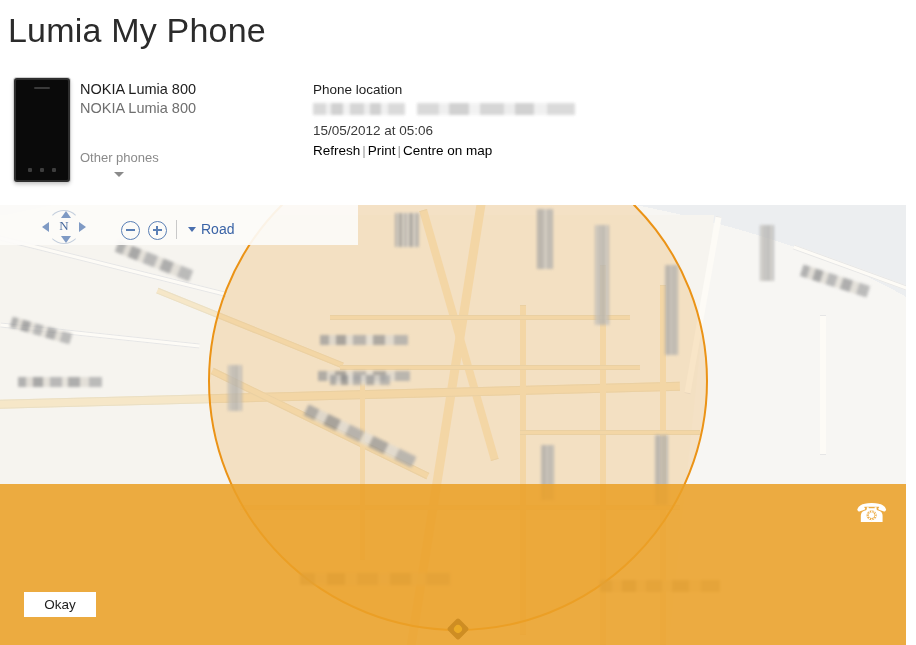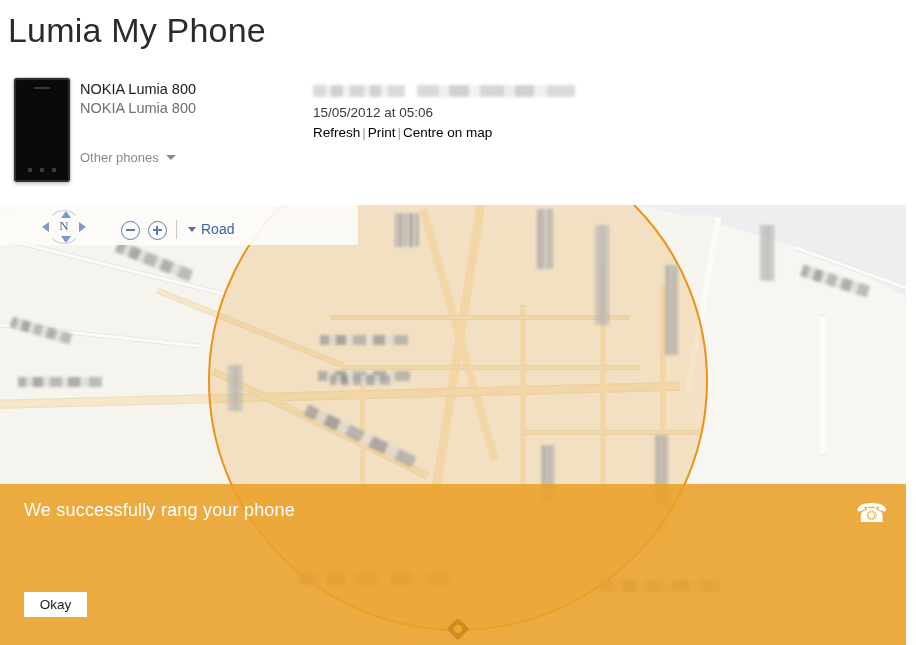--- a/index.html
+++ b/index.html
@@ -44,20 +44,21 @@
     display:inline-block; height: 12px; border-radius:1px;
     background:
       linear-gradient(90deg,#d8d8d8 0 14%, #efefef 14% 20%, #cfcfcf 20% 33%, #f2f2f2 33% 40%,
       #d4d4d4 40% 55%, #ededed 55% 62%, #cfcfcf 62% 74%, #f0f0f0 74% 82%, #d9d9d9 82% 100%);
     filter: blur(1.4px); opacity:.95;
   }
   .other-phones {
     position: absolute; left: 80px; top: 150px;
     font-size: 13px; color: #8a8a8a; display:flex; align-items:center; gap:7px;
     cursor: pointer;
+    flex-direction: column;
   }
   .caret-down {
     width:0;height:0;border-left:5px solid transparent;border-right:5px solid transparent;
     border-top:5px solid #8a8a8a;
   }
 
   
   .loc-col { position: absolute; left: 313px; top: 81px; width: 280px; }
   .loc-title { font-size: 13.5px; color:#1d1d1d; line-height:18px; }
   .loc-redact { margin: 2px 0 2px 0; }
@@ -171,21 +172,21 @@
   
   .banner {
     position:absolute; left:0; top:484px; width:906px; height:161px;
     background: rgba(235,160,40,0.88);
   }
   .banner-text {
     position:absolute; left:24px; top:16px;
     font-size:18px; color:#fdfdfd; font-weight:300; letter-spacing:.2px;
   }
   .okay-btn {
-    position:absolute; left:24px; top:108px; width:63px; height:25px;
+    position:absolute; left:24px; top:108px; width:72px; height:25px;
     background:#ffffff; color:#1d1d1d; font-size:13.5px;
     display:flex; align-items:center; justify-content:center;
     border:none; cursor:pointer; font-family:"Liberation Sans", sans-serif;
   }
   .banner-phone-icon {
     position:absolute; right:18px; top:16px; font-size:26px; color:#fff; line-height:26px;
   }
 </style>
 </head>
 <body>
@@ -209,20 +210,21 @@
     <div class="dev-name">NOKIA Lumia 800</div>
     <div class="dev-model">NOKIA Lumia 800</div>
   </div>
 
   <div class="other-phones">
     <span>Other phones</span>
     <span class="caret-down"></span>
   </div>
 
   <div class="loc-col">
+    <div class="loc-title">Phone location</div>
     <div class="loc-redact">
       <span class="redact" style="width:92px"></span>
       <span class="redact" style="width:158px;margin-left:8px"></span>
     </div>
     <div class="loc-time">15/05/2012 at 05:06</div>
     <div class="loc-links">
       <a>Refresh</a><span class="sep">|</span><a>Print</a><span class="sep">|</span><a>Centre on map</a>
     </div>
   </div>
 
@@ -288,18 +290,17 @@
 
   <div class="zoom-btn minus"></div>
   <div class="zoom-btn plus"></div>
   <div class="ctrl-divider"></div>
   <div class="road-select">
     <span class="tri"></span>
     <span class="txt">Road</span>
   </div>
 
   <div class="banner">
-    <div class="banner-text">We successfully rang your phone</div>
     <div class="okay-btn">Okay</div>
     <div class="banner-phone-icon">☎</div>
   </div>
 
 </div>
 
 </body></html>

